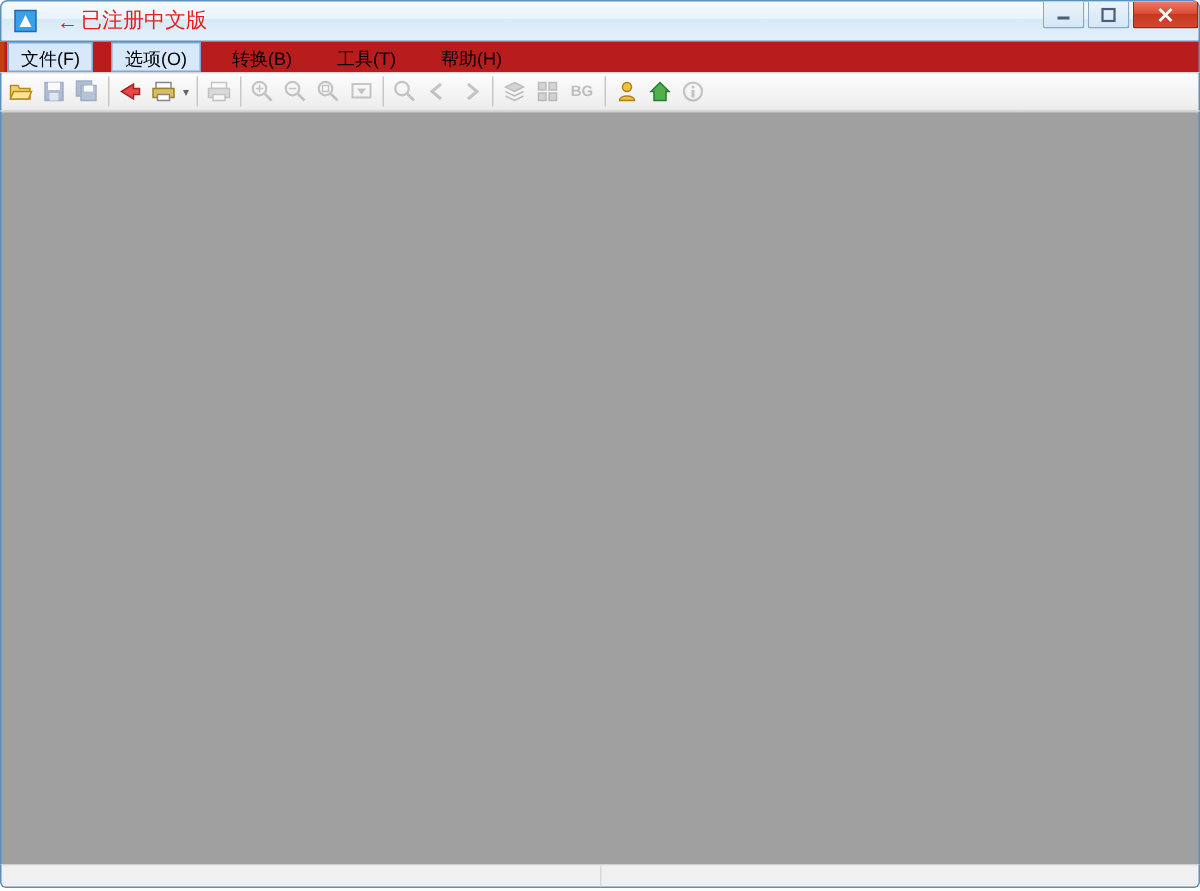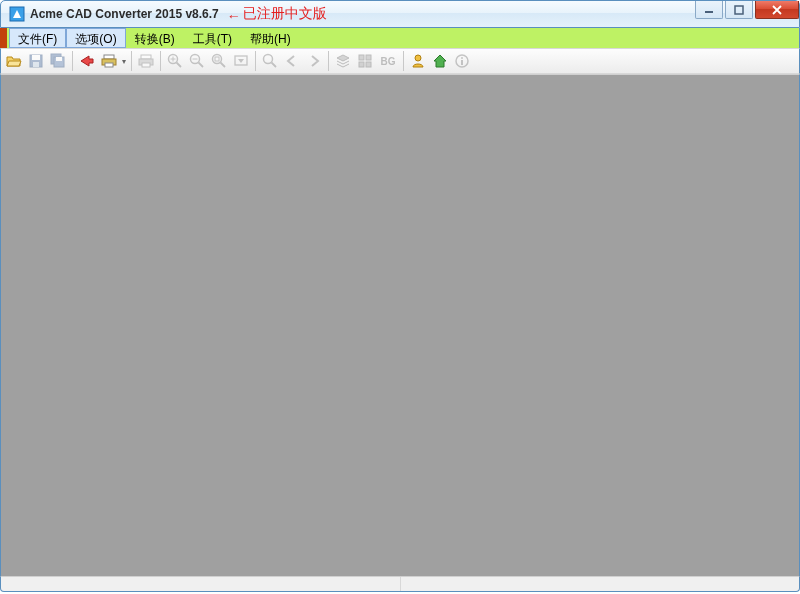--- a/index.html
+++ b/index.html
@@ -70,26 +70,27 @@
   width: 44px;
   background: linear-gradient(to bottom, #ef7a67 0%, #d94b32 48%, #c43820 49%, #d2482e 100%);
   border-color: #8a3020;
   color: #fff;
 }
 .win-btn svg { display: block; }
 
 
 .menubar {
   height: 20px;
-  background: #bef264;
-  border-left: 7px solid #c2410c;
+  background: #b91c1c;
+  border-left: 3px solid #c2410c;
   border-right: 1px solid #5a8fbe;
   display: flex;
   align-items: stretch;
   padding-left: 2px;
+  gap: 12px;
 }
 .menu-item {
   padding: 2px 8px;
   line-height: 16px;
   border: 1px solid transparent;
   color: #000;
 }
 .menu-item.active {
   border: 1px solid #7fa7d8;
   background: #d7e8fb;
@@ -167,21 +168,20 @@
 </head>
 <body>
 
 <div class="titlebar">
   <span class="app-icon">
     <svg width="16" height="16" viewBox="0 0 16 16">
       <rect x="1" y="1" width="14" height="14" fill="#3aa0e8" stroke="#1c6bb0"></rect>
       <path d="M4 12 L8 4 L12 12 Z" fill="#fff"></path>
     </svg>
   </span>
-  <span class="title-text">Acme CAD Converter 2015 v8.6.7</span>
   <span class="annotation">
     <span class="arrow">←</span>
     <span>已注册中文版</span>
   </span>
   <div class="win-controls">
     <div class="win-btn">
       <svg width="10" height="10" viewBox="0 0 10 10">
           <rect x="1" y="6" width="8" height="2" fill="#4a607a"></rect>
         </svg>
     </div>

